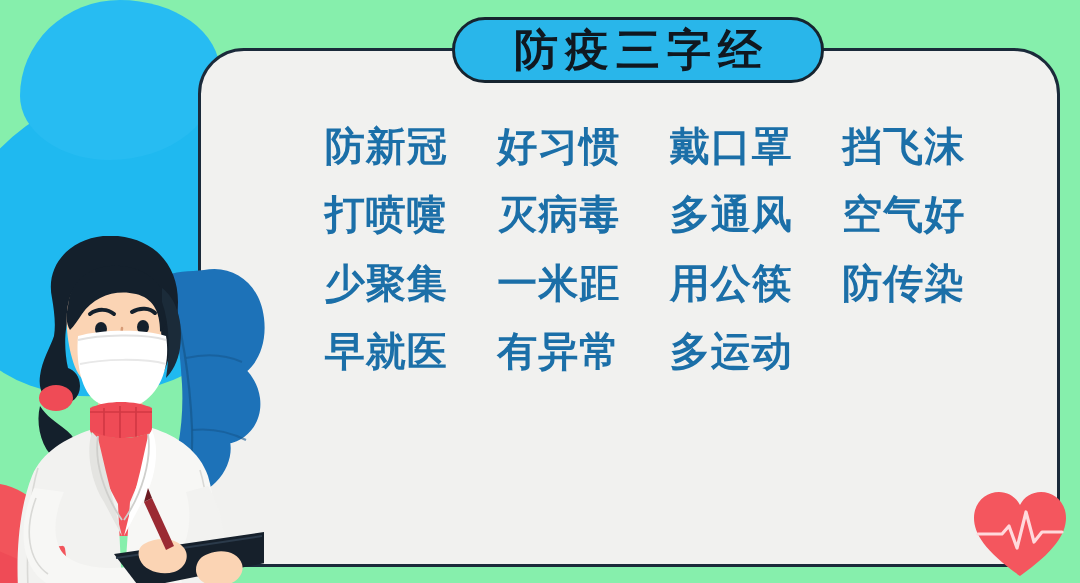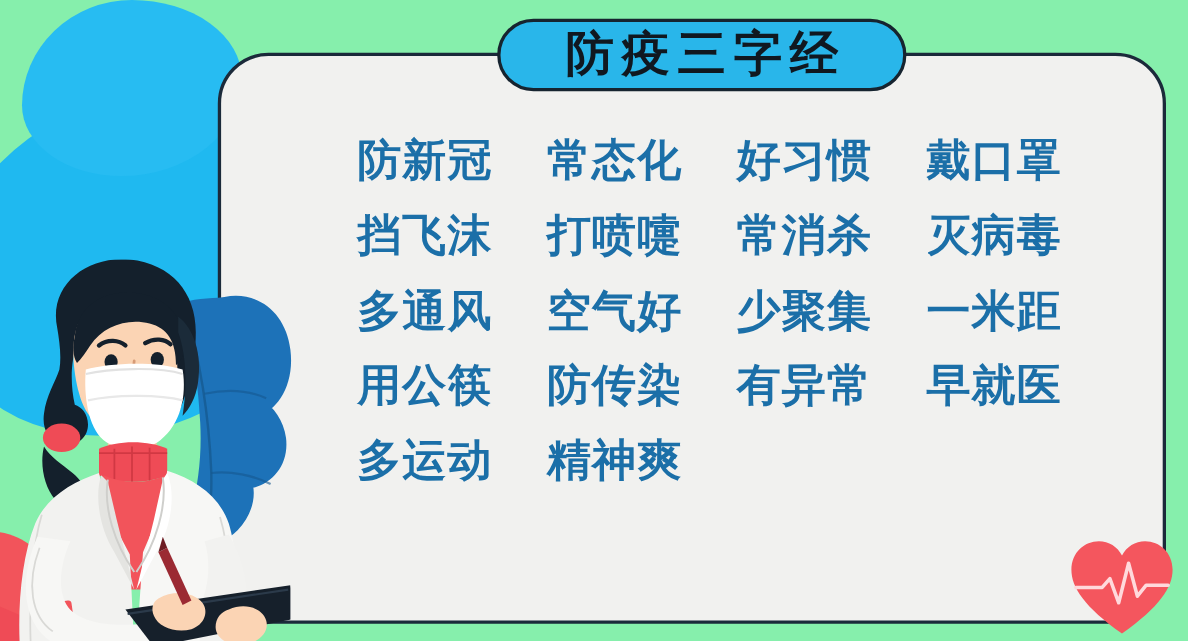--- a/index.html
+++ b/index.html
@@ -234,41 +234,35 @@
   </svg>
 
   <div class="title-pill">
     <span class="title-text">防疫三字经</span>
   </div>
 
   <div class="grid">
     <div class="cell">
         <span class="phrase">防新冠</span>
       </div>
-    <div class="cell">
-        <span class="phrase">常态化</span>
-      </div>
 
     <div class="cell">
         <span class="phrase">好习惯</span>
       </div>
     <div class="cell">
         <span class="phrase">戴口罩</span>
       </div>
     <div class="cell">
         <span class="phrase">挡飞沫</span>
       </div>
 
     <div class="cell">
         <span class="phrase">打喷嚏</span>
       </div>
     <div class="cell">
-        <span class="phrase">常消杀</span>
-      </div>
-    <div class="cell">
         <span class="phrase">灭病毒</span>
       </div>
 
     <div class="cell">
         <span class="phrase">多通风</span>
       </div>
     <div class="cell">
         <span class="phrase">空气好</span>
       </div>
     <div class="cell">
@@ -278,31 +272,28 @@
         <span class="phrase">一米距</span>
       </div>
 
     <div class="cell">
         <span class="phrase">用公筷</span>
       </div>
     <div class="cell">
         <span class="phrase">防传染</span>
       </div>
     <div class="cell">
+        <span class="phrase">早就医</span>
+      </div>
+    <div class="cell">
         <span class="phrase">有异常</span>
       </div>
-    <div class="cell">
-        <span class="phrase">早就医</span>
-      </div>
 
     <div class="cell">
         <span class="phrase">多运动</span>
-      </div>
-    <div class="cell">
-        <span class="phrase">精神爽</span>
       </div>
   </div>
 
   <svg class="heart" viewBox="0 0 96 90" xmlns="http://www.w3.org/2000/svg">
     <path d="M48 86 C 14 62, 2 44, 2 28 C 2 12, 14 2, 27 2 C 36 2, 44 7, 48 15
              C 52 7, 60 2, 69 2 C 82 2, 94 12, 94 28 C 94 44, 82 62, 48 86 Z" fill="#f4565e"></path>
     <path d="M6 44 L 30 44 L 37 36 L 45 58 L 54 22 L 62 52 L 70 42 L 90 42" fill="none" stroke="#ffd9dc" stroke-width="3.2" stroke-linecap="round" stroke-linejoin="round"></path>
   </svg>
 
 </div>

